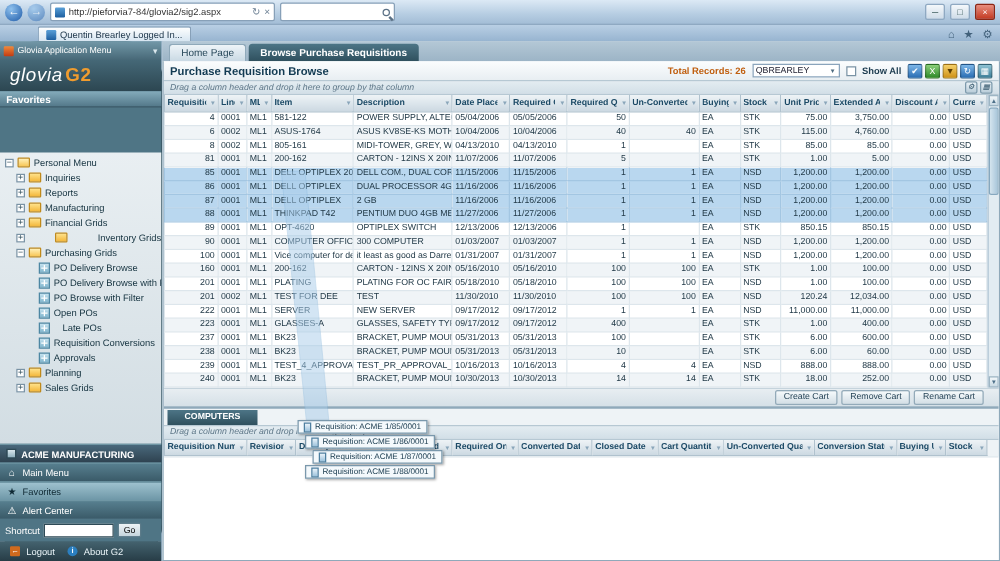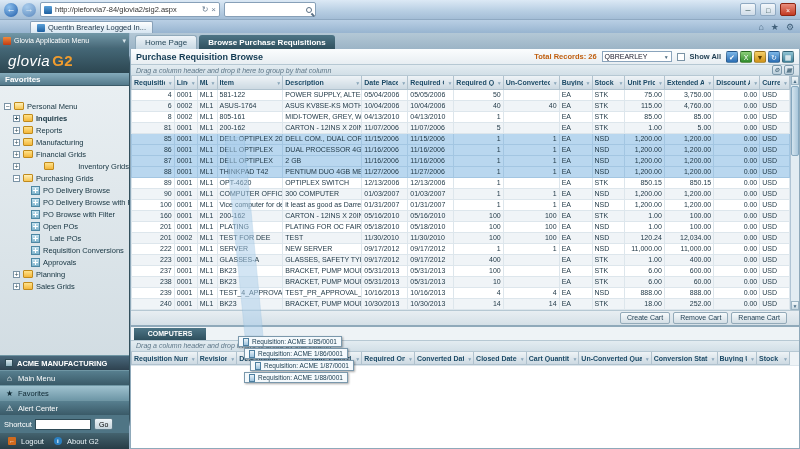--- a/index.html
+++ b/index.html
@@ -30,21 +30,21 @@
   .app { display:flex; height:416px; }
 
   
   .sidebar { width:130px; flex:none; background:#4f7585; display:flex; flex-direction:column; border-right:1px solid #33505d;border-radius:30px; }
   .sb-header { height:15px; background:linear-gradient(#7298a8,#476877); color:#fff; font-size:7px; display:flex; align-items:center; gap:3px; padding:0 3px; flex:none; }
   .sb-appicon { width:8px; height:8px; background:linear-gradient(#f08a3c,#c23b12); border-radius:1px; flex:none; }
   .sb-pin { margin-left:auto; font-size:7px; color:#dbe8ee; }
   .logo { height:25px; background:linear-gradient(#456877,#2c4651); color:#fff; display:flex; align-items:center; padding-left:8px; font-size:15px; font-style:italic; letter-spacing:.5px; flex:none; }
   .logo .g2 { color:#f09c2e; font-weight:bold; font-style:normal; margin-left:2px; }
   .fav-band { height:13px; background:linear-gradient(#84abbb,#54798a); color:#fff; font-size:8px; font-weight:bold; display:flex; align-items:center; padding:0 5px; flex:none; border-bottom:1px solid #3c5b69; }
-  .tree { flex:1; background:linear-gradient(#e9eff2,#d2dde3); overflow:hidden; padding-top:14px; }
+  .tree { flex:1; background:linear-gradient(#e9eff2,#d2dde3); overflow:hidden; padding-top:2px;margin-top:36px; }
   .tree-item { display:flex; align-items:center; gap:3px; height:12px; font-size:7.5px; color:#14323f; white-space:nowrap; overflow:hidden; }
   .expander { width:7px; height:7px; background:#fff; border:1px solid #7a93a5; font-size:7px; line-height:5px; text-align:center; color:#2c4a58; flex:none; }
   .ticon { width:10px; height:8px; display:inline-block; position:relative; flex:none; }
   .ticon.folder, .ticon.folder-open { background:linear-gradient(#ffe28a,#f3b73c); border:1px solid #c08a1c; border-radius:1px; }
   .ticon.folder-open { background:linear-gradient(#fff0b8,#f7c655); }
   .ticon.grid { width:9px; height:9px; background:linear-gradient(#c5e2ef,#7fb4cc); border:1px solid #4d87a3; }
   .ticon.grid::after { content:''; position:absolute; inset:1px;
     background:linear-gradient(#fff,#fff) 50% 0/1px 100% no-repeat, linear-gradient(#fff,#fff) 0 50%/100% 1px no-repeat; }
   .sb-btn { height:15px; background:linear-gradient(#577f8f,#3a5a68); border-top:1px solid #6f96a4; color:#fff; font-size:7.5px; display:flex; align-items:center; gap:4px; padding:0 5px; flex:none; cursor:default; }
   .sb-btn.company { background:linear-gradient(#49687b,#2e4250); font-weight:bold; }
@@ -164,21 +164,21 @@
     </div>
     <div class="fav-band">
       <span>Favorites</span>
     </div>
     <div class="tree">
         <div class="tree-item" style="padding-left: 4px;">
           <span class="expander">−</span>
           <span class="ticon folder-open"></span>
           <span class="tlabel">Personal Menu</span>
         </div>
-        <div class="tree-item" style="padding-left: 13px; font-weight: bold;">
+        <div class="tree-item" style="padding-left: 13px;">
           <span class="expander">+</span>
           <span class="ticon folder"></span>
           <span class="tlabel">Inquiries</span>
         </div>
         <div class="tree-item" style="padding-left: 13px;">
           <span class="expander">+</span>
           <span class="ticon folder"></span>
           <span class="tlabel">Reports</span>
         </div>
         <div class="tree-item" style="padding-left: 13px;">

